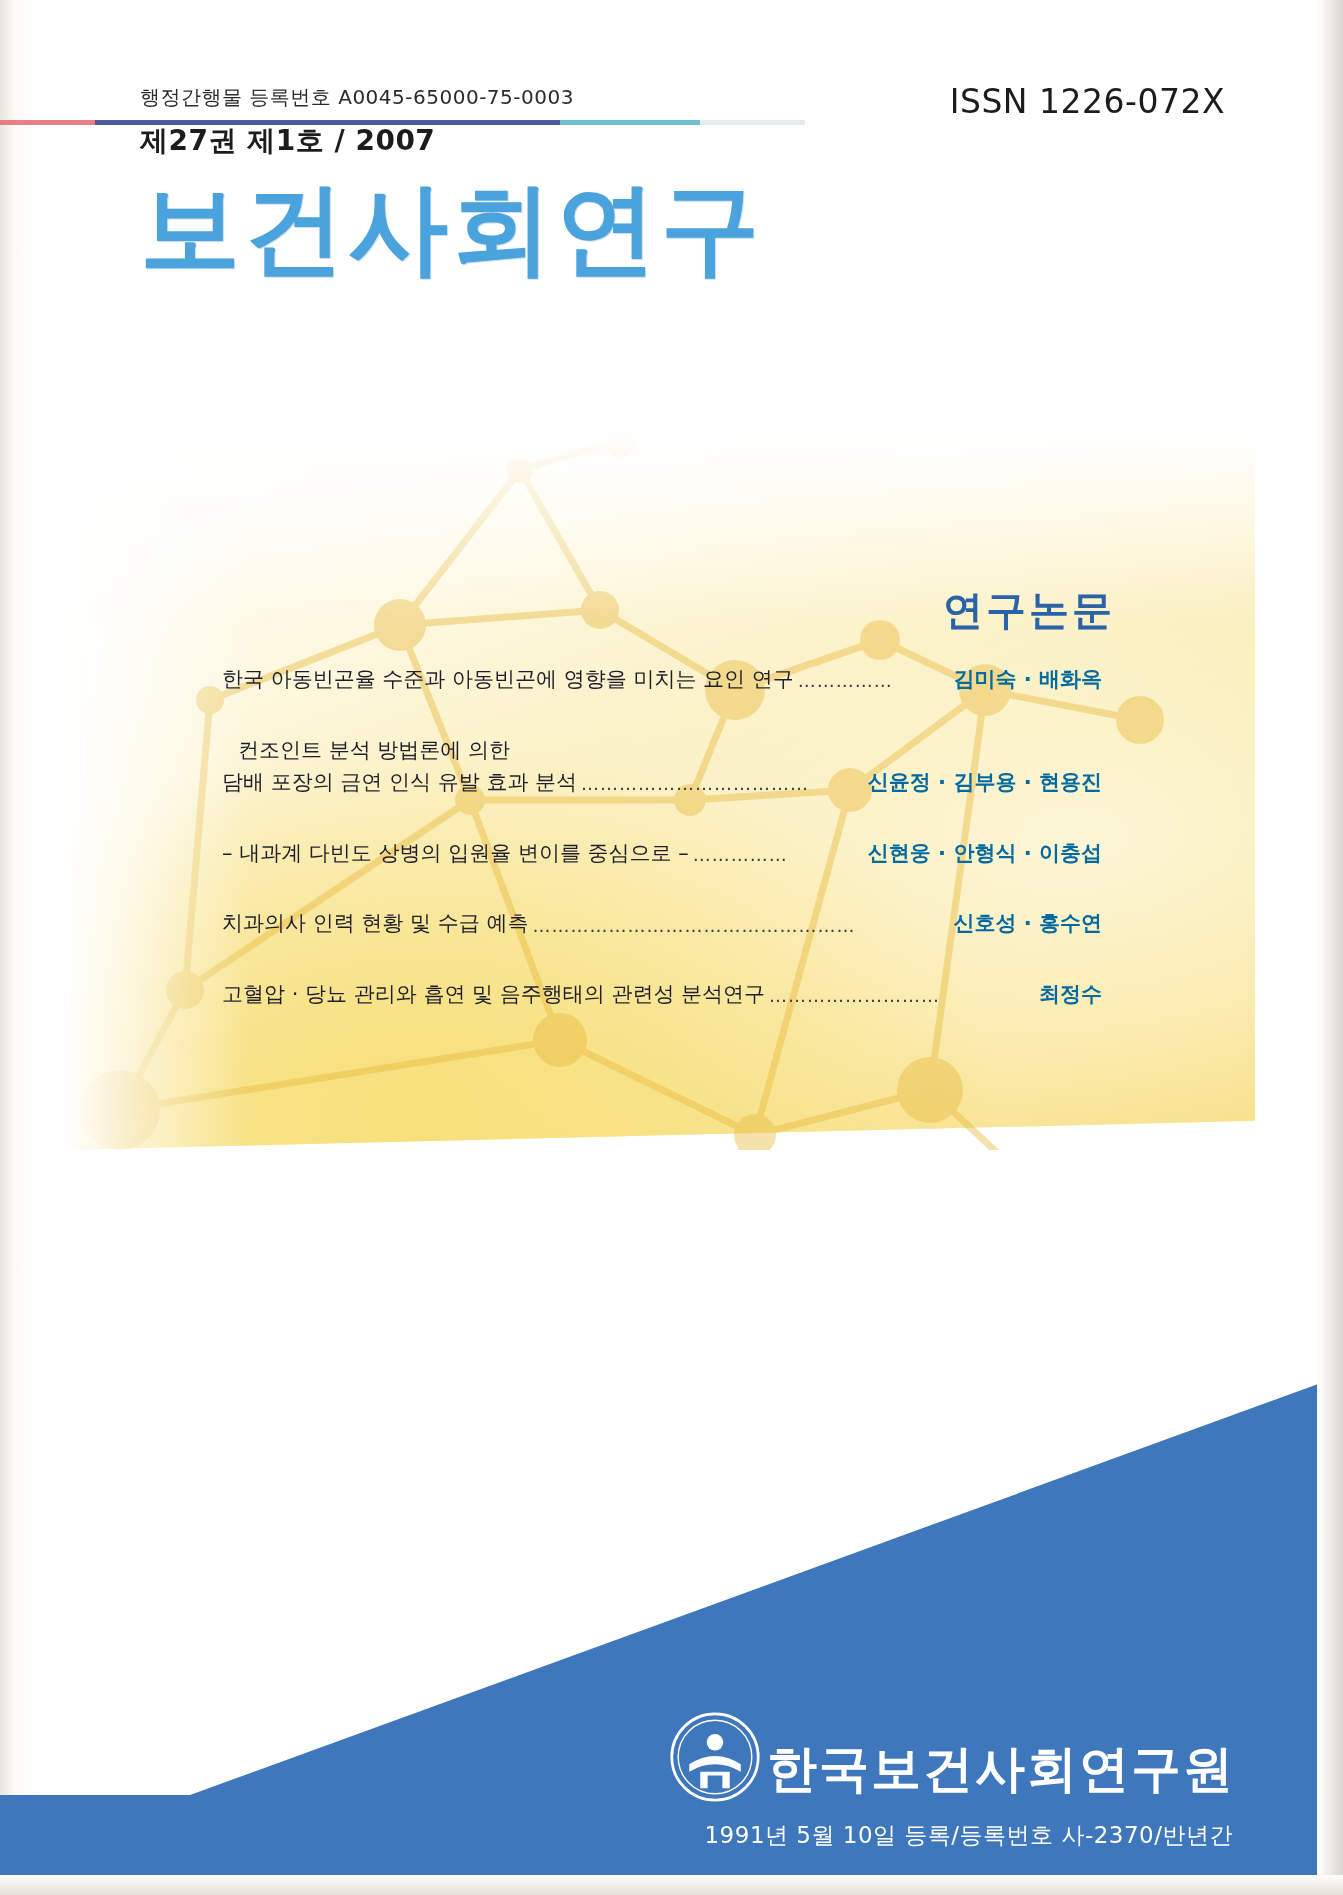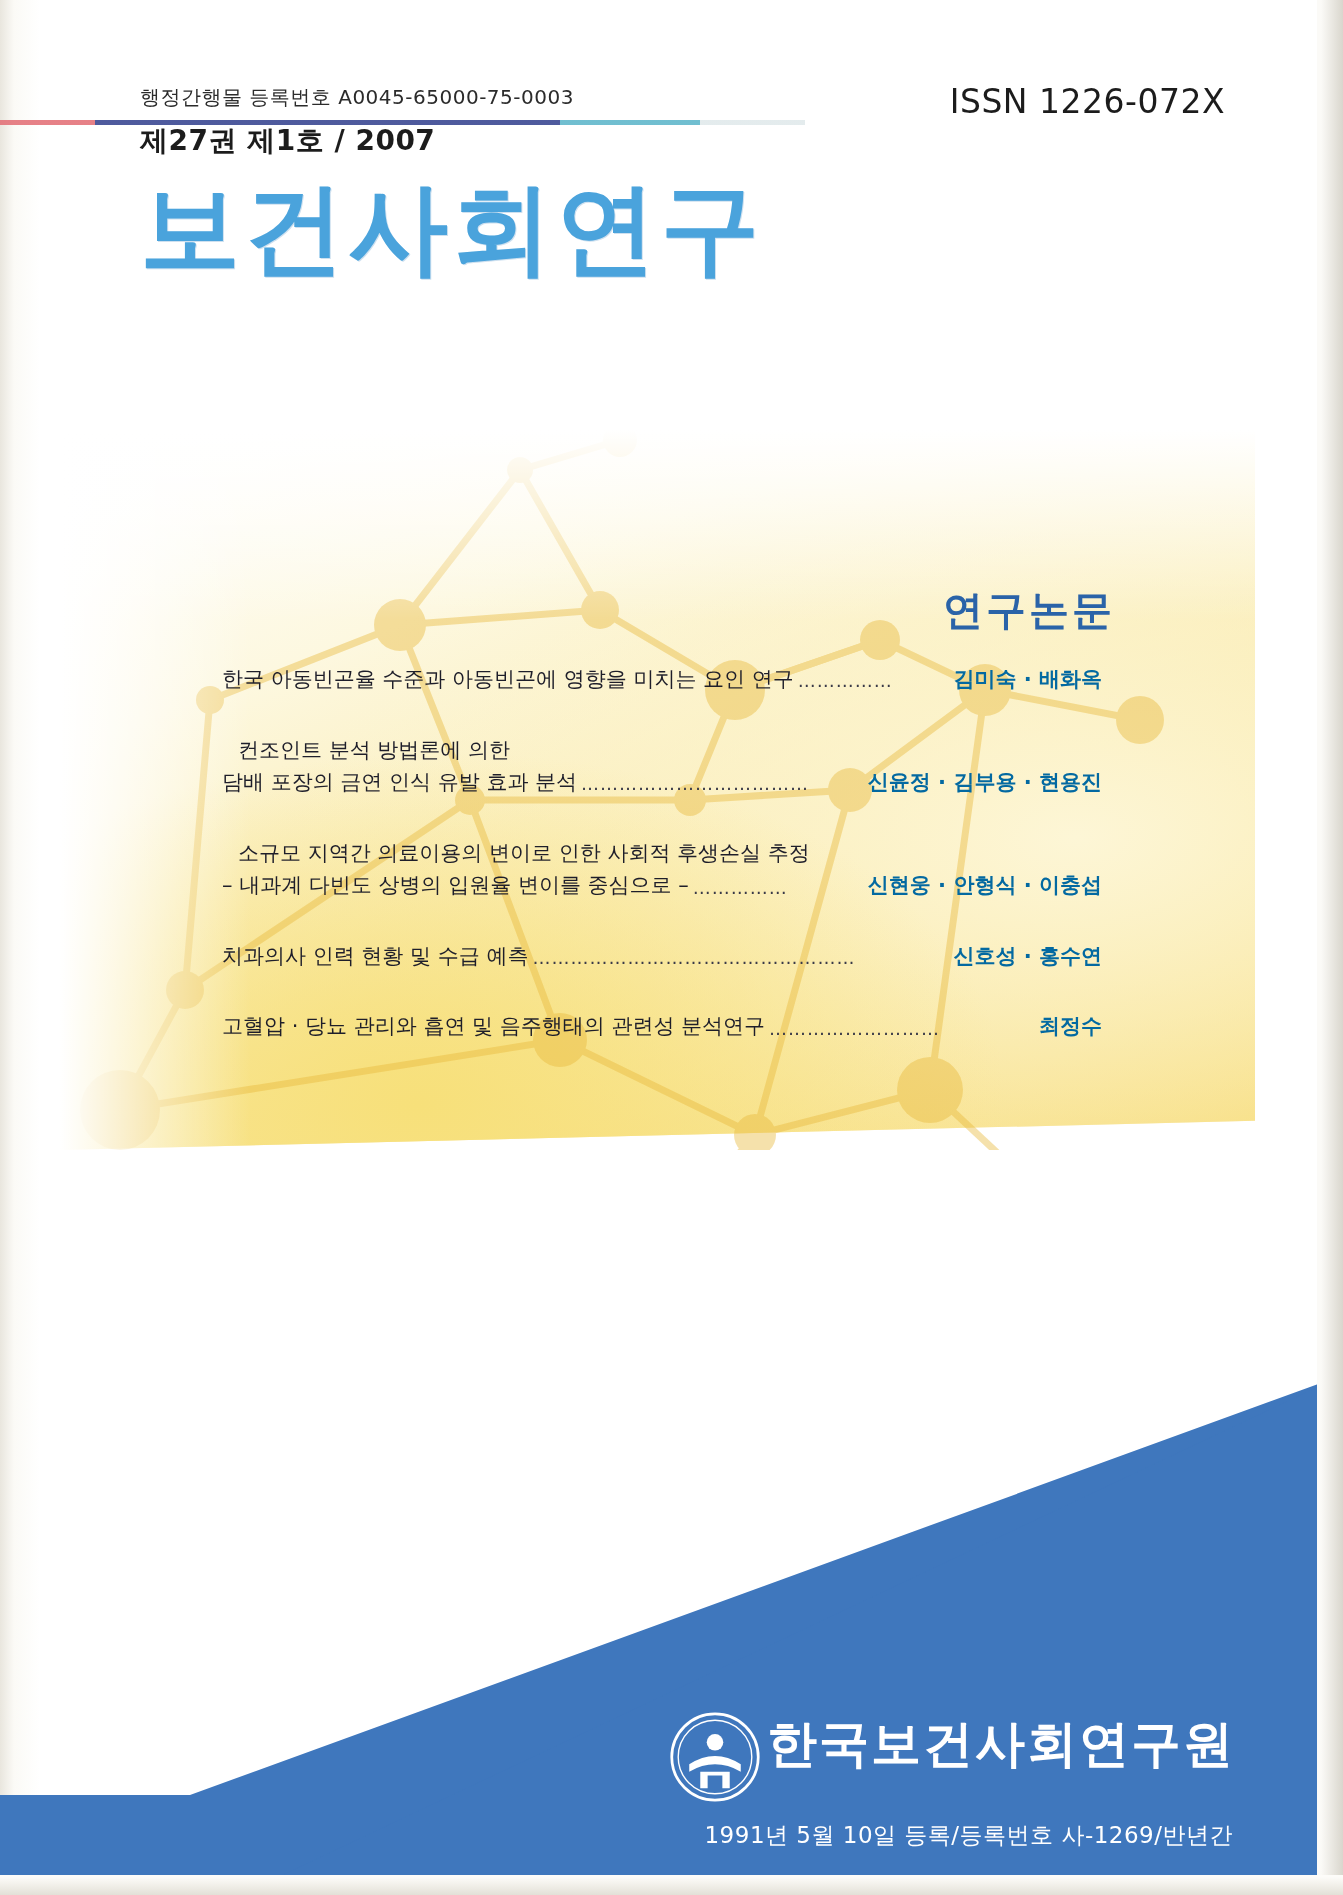--- a/index.html
+++ b/index.html
@@ -186,21 +186,21 @@
     overflow: hidden;
   }
   .blue-shape {
     position: absolute;
     left: 0; top: 0; width: 100%; height: 100%;
   }
   .logo-wrap {
     position: absolute;
     right: 108px; bottom: 92px;
     display: flex;
-    align-items: flex-start;
+    align-items: flex-end;
     gap: 6px;
   }
   .logo-mark {
     width: 92px; height: 92px;
     flex: 0 0 auto;
   }
   .org-name {
     font-size: 50px;
     font-weight: bold;
     color: #ffffff;
@@ -335,23 +335,20 @@
         <span class="title">컨조인트 분석 방법론에 의한</span>
       </div>
       <div class="toc-line">
         <span class="title">담배 포장의 금연 인식 유발 효과 분석</span>
         <span class="leader">………………………………</span>
         <span class="authors">신윤정 · 김부용 · 현용진</span>
       </div>
     </div>
 
     <div class="toc-entry">
-      <div class="toc-line plain">
-        <span class="title">소규모 지역간 의료이용의 변이로 인한 사회적 후생손실 추정</span>
-      </div>
       <div class="toc-line">
         <span class="title">– 내과계 다빈도 상병의 입원율 변이를 중심으로 –</span>
         <span class="leader">……………</span>
         <span class="authors">신현웅 · 안형식 · 이충섭</span>
       </div>
     </div>
 
     <div class="toc-entry">
       <div class="toc-line">
         <span class="title">치과의사 인력 현황 및 수급 예측</span>
@@ -381,18 +378,18 @@
       <svg class="logo-mark" viewBox="0 0 100 100">
         <circle cx="50" cy="50" r="47" fill="none" stroke="#ffffff" stroke-width="3"></circle>
         <circle cx="50" cy="50" r="40" fill="none" stroke="#ffffff" stroke-width="1.5"></circle>
         <circle cx="50" cy="34" r="9" fill="#ffffff"></circle>
         <path d="M22 58 Q50 40 78 58 L78 66 Q50 50 22 66 Z" fill="#ffffff"></path>
         <path d="M34 66 L34 84 L42 84 L42 70 L58 70 L58 84 L66 84 L66 66 Z" fill="#ffffff"></path>
       </svg>
       <div class="org-name">한국보건사회연구원</div>
     </div>
 
-    <div class="reg-line">1991년 5월 10일 등록/등록번호 사-1269/반년간</div>
+    <div class="reg-line">1991년 5월 10일 등록/등록번호 사-2370/반년간</div>
   </div>
 
   <div class="edge-right"></div>
   <div class="edge-bottom"></div>
 </div>
 
 </body></html>

